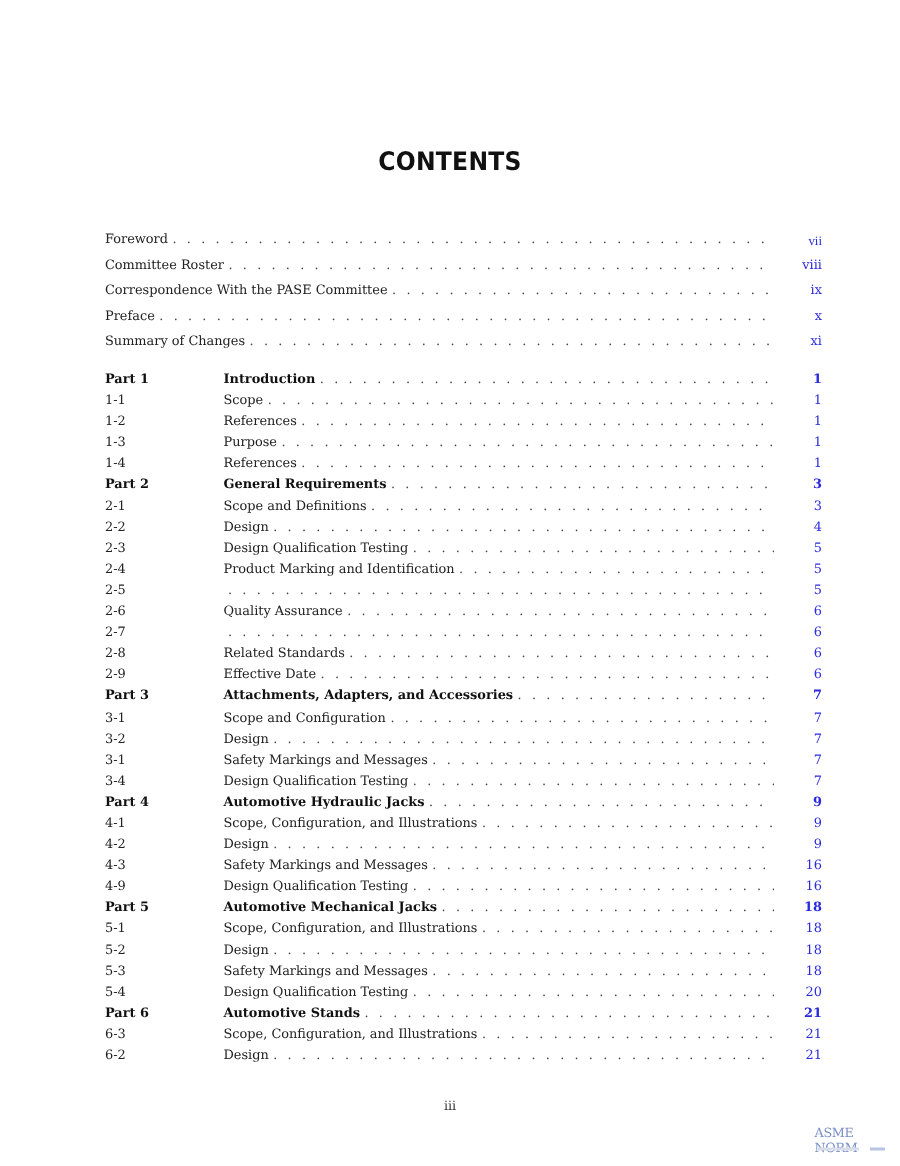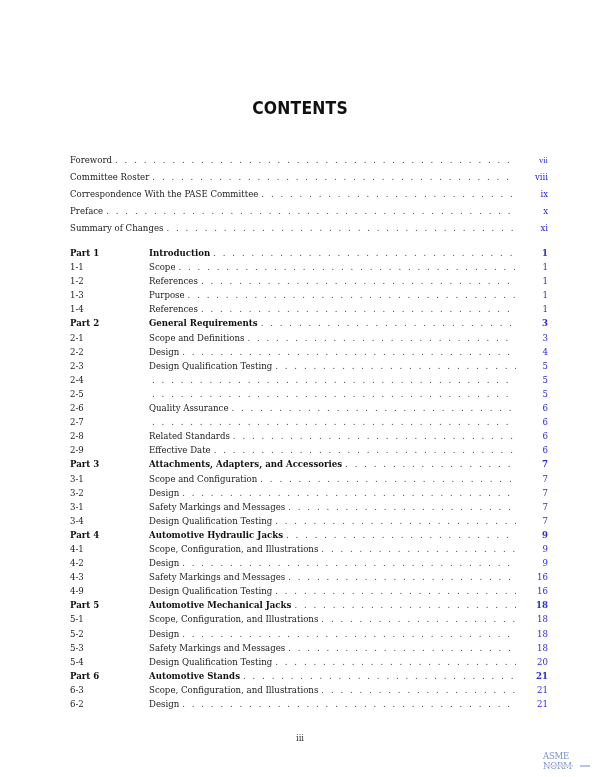--- a/index.html
+++ b/index.html
@@ -108,20 +108,21 @@
       <span class="page" style="position: absolute; right: 0px; color: rgb(42, 42, 223);">4</span>
     </div>
     <div class="row">
       <span class="num">2-3</span>
       <span class="label">Design Qualification Testing</span>
       <span class="leader" style="font-weight: normal;"> . . . . . . . . . . . . . . . . . . . . . . . . . . . . . . . . . . . . . . . . . . . . . . . . . . . . . . . . . . . . . . . . . . . . . . . . . . . . . . . . . . . . . . . . . . . . . . . . . . . . . . . . . . . . . . . . . . . . . . . .</span>
       <span class="page" style="position: absolute; right: 0px; color: rgb(42, 42, 223);">5</span>
     </div>
     <div class="row">
       <span class="num">2-4</span>
+      <span class="label">Product Marking and Identification</span>
       <span class="leader" style="font-weight: normal;"> . . . . . . . . . . . . . . . . . . . . . . . . . . . . . . . . . . . . . . . . . . . . . . . . . . . . . . . . . . . . . . . . . . . . . . . . . . . . . . . . . . . . . . . . . . . . . . . . . . . . . . . . . . . . . . . . . . . . . . . .</span>
       <span class="page" style="position: absolute; right: 0px; color: rgb(42, 42, 223);">5</span>
     </div>
     <div class="row">
       <span class="num">2-5</span>
       <span class="leader" style="font-weight: normal;"> . . . . . . . . . . . . . . . . . . . . . . . . . . . . . . . . . . . . . . . . . . . . . . . . . . . . . . . . . . . . . . . . . . . . . . . . . . . . . . . . . . . . . . . . . . . . . . . . . . . . . . . . . . . . . . . . . . . . . . . .</span>
       <span class="page" style="position: absolute; right: 0px; color: rgb(42, 42, 223);">5</span>
     </div>
     <div class="row">
       <span class="num">2-6</span>

